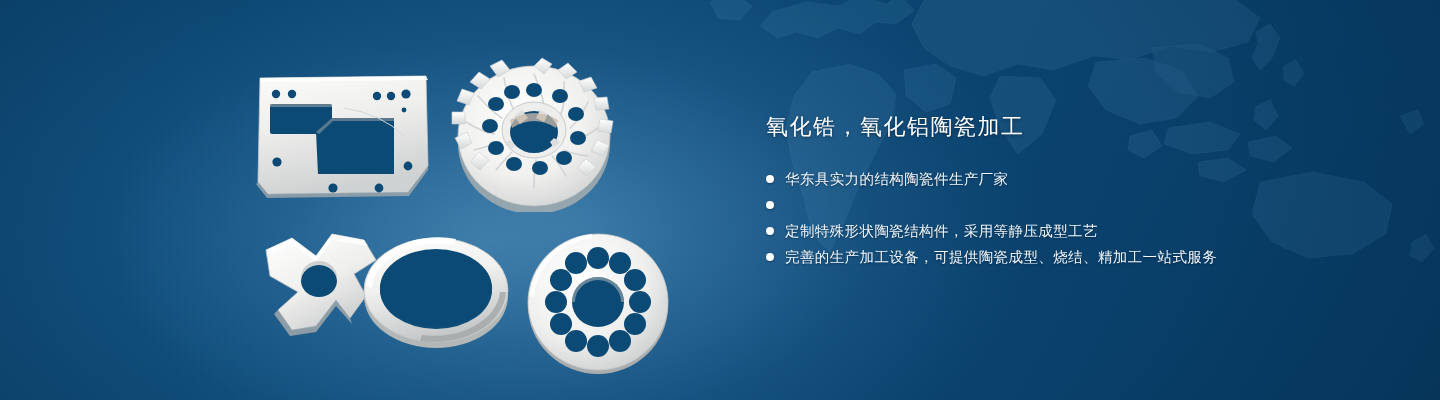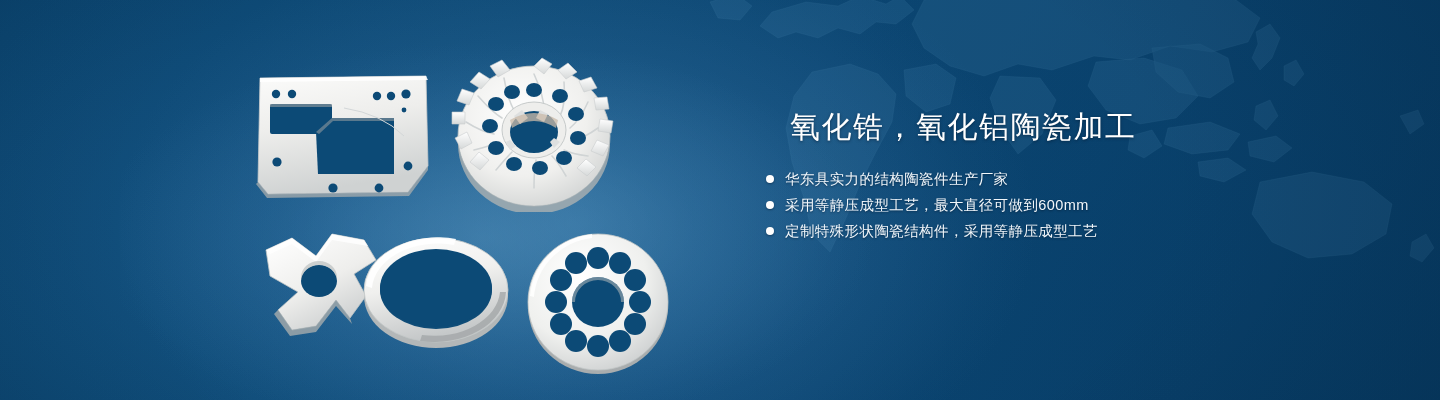--- a/index.html
+++ b/index.html
@@ -48,28 +48,27 @@
   .products { position:absolute; left:0; top:0; width:760px; height:400px; }
   .products svg { position:absolute; display:block; }
 
   
   .textblock {
     position:absolute;
     left:766px; top:108px;
     width:620px;
   }
   .headline {
-    font-size:30px;
+    font-size:22px;
     line-height:38px;
     color:#ffffff;
     letter-spacing:1.5px;
     font-weight:400;
     text-shadow:0 1px 3px rgba(0,20,40,0.55);
     white-space:nowrap;
-    margin-left:24px;
   }
   .bullets { margin-top:22px; }
   .bullet {
     display:flex;
     align-items:center;
     height:22px;
     margin-bottom:4px;
     text-align:right;
   }
   .dot {
@@ -328,25 +327,28 @@
 
     <div class="bullets">
 
       <div class="bullet">
         <span class="dot"></span>
         <span class="btext">华东具实力的结构陶瓷件生产厂家</span>
       </div>
 
       <div class="bullet">
         <span class="dot"></span>
-        <span class="btext">采用等静压成型工艺，最大直径可做到600mm</span>
       </div>
 
       <div class="bullet">
         <span class="dot"></span>
         <span class="btext">定制特殊形状陶瓷结构件，采用等静压成型工艺</span>
       </div>
 
+      <div class="bullet">
+        <span class="dot"></span>
+        <span class="btext">完善的生产加工设备，可提供陶瓷成型、烧结、精加工一站式服务</span>
+      </div>
 
     </div>
   </div>
 
 </div>
 
 </body></html>

